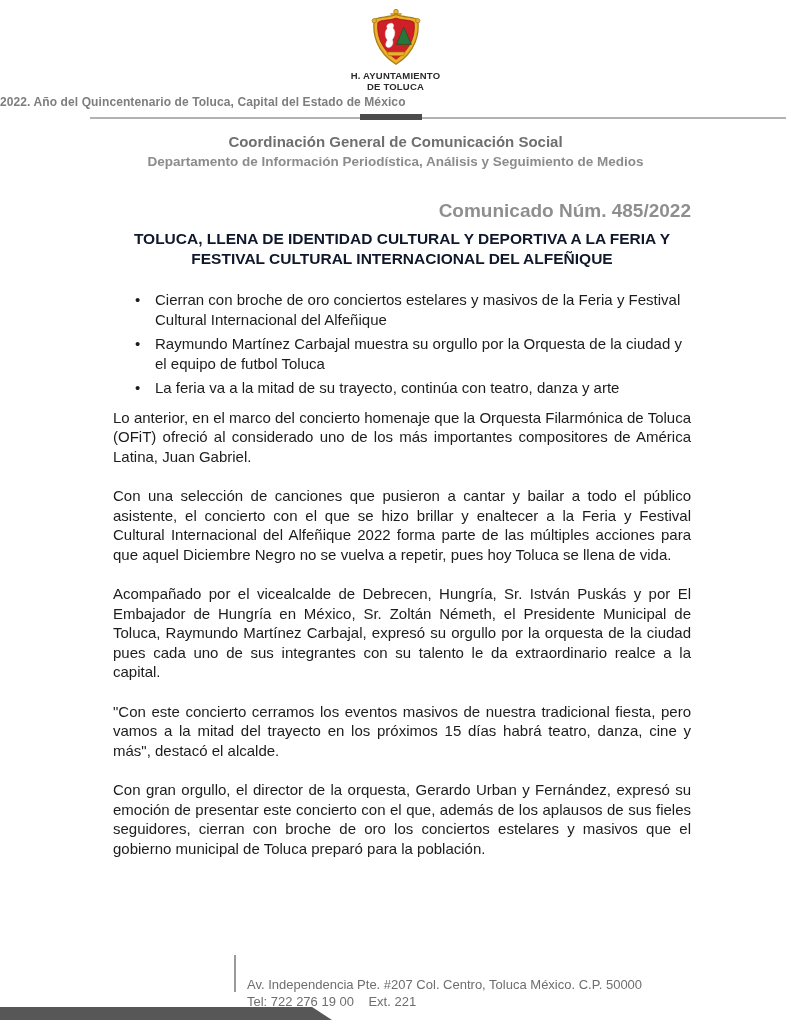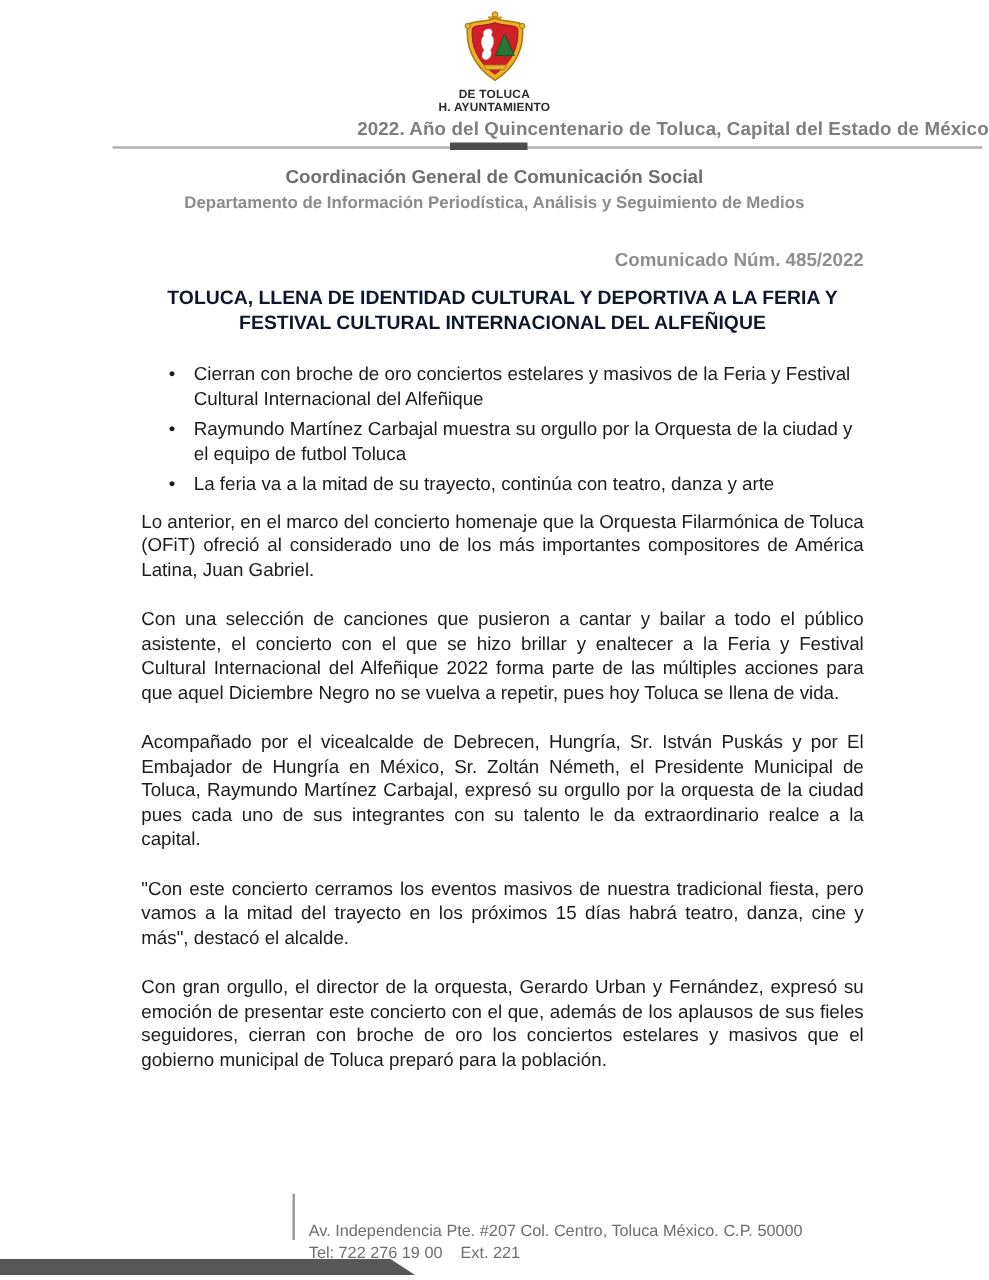--- a/index.html
+++ b/index.html
@@ -11,36 +11,36 @@
     overflow:hidden;
   }
   
   .logo-wrap{position:absolute;top:8px;left:0;width:791px;text-align:center;}
   .logo-wrap svg{display:block;margin:0 auto;}
   .logo-caption{
     margin-top:2px;font-weight:bold;font-size:9.5px;line-height:1.18;
     color:#2b2b2b;letter-spacing:.2px;
   }
   .banner{
-    position:absolute;top:95px;left:0;width:791px;text-align:right;
-    font-size:15px;font-weight:bold;color:#7e7e7e;letter-spacing:.1px;
+    position:absolute;top:95px;left:0;width:791px;text-align:left;
+    font-size:12px;font-weight:bold;color:#7e7e7e;letter-spacing:.1px;
   }
   .rule{position:absolute;top:117px;left:90px;width:696px;height:2px;background:#b2b2b2;}
   .rule-dark{position:absolute;top:114px;left:360px;width:62px;height:6px;background:#4c4c4c;}
   .org{
     position:absolute;top:133px;left:0;width:791px;text-align:center;
     font-weight:bold;font-size:15px;color:#6f6f6f;
   }
   .dept{
     position:absolute;top:154px;left:0;width:791px;text-align:center;
     font-size:13.5px;color:#8c8c8c;font-weight:bold;
   }
   .release{
     position:absolute;top:200px;left:113px;width:578px;text-align:right;
-    font-weight:bold;font-size:15px;color:#8f8f8f;
+    font-weight:bold;font-size:19px;color:#8f8f8f;
   }
   
   .doc{
     position:absolute;top:229px;left:113px;width:578px;
     font-size:15px;color:#1c1c1c;line-height:19.5px;
   }
   .title{
     text-align:center;font-weight:bold;font-size:15.5px;line-height:20px;
     color:#0f172a;margin:0 0 21px 0;
   }
@@ -81,22 +81,22 @@
 
       <path d="M25 17 C29 15.5, 30.5 19, 28.5 22 C32 25, 31 31, 28 35 C30 39, 27 44.5, 23 43.5 C19.5 42.6, 20.5 38, 22.5 35.2 C19.4 31.4, 19.4 25.4, 22.3 22.4 C21.2 19.6, 22.2 17.6, 25 17 Z" fill="#ffffff" stroke="#d9d9d9" stroke-width="0.5"></path>
 
       <path d="M40.5 21 L49 40 L32.5 40 Z" fill="#27763a" stroke="#16502a" stroke-width="0.8"></path>
       <path d="M40.5 26 L45.5 37 L35.5 37 Z" fill="#3b965０" fill-opacity="0"></path>
       <rect x="39.2" y="40" width="2.6" height="3" fill="#7a4a12"></rect>
 
       <path d="M22 48.5 L42 48.5 L40 52.5 L24 52.5 Z" fill="#eeb02a" stroke="#9a7418" stroke-width="0.7"></path>
     </svg>
     <div class="logo-caption">
+      <div>H. AYUNTAMIENTO</div>
       <div>DE TOLUCA</div>
-      <div>H. AYUNTAMIENTO</div>
     </div>
   </div>
 
   <div class="banner">2022. Año del Quincentenario de Toluca, Capital del Estado de México</div>
   <div class="rule"></div>
   <div class="rule-dark"></div>
 
   <div class="org">Coordinación General de Comunicación Social</div>
   <div class="dept">Departamento de Información Periodística, Análisis y Seguimiento de Medios</div>
 

